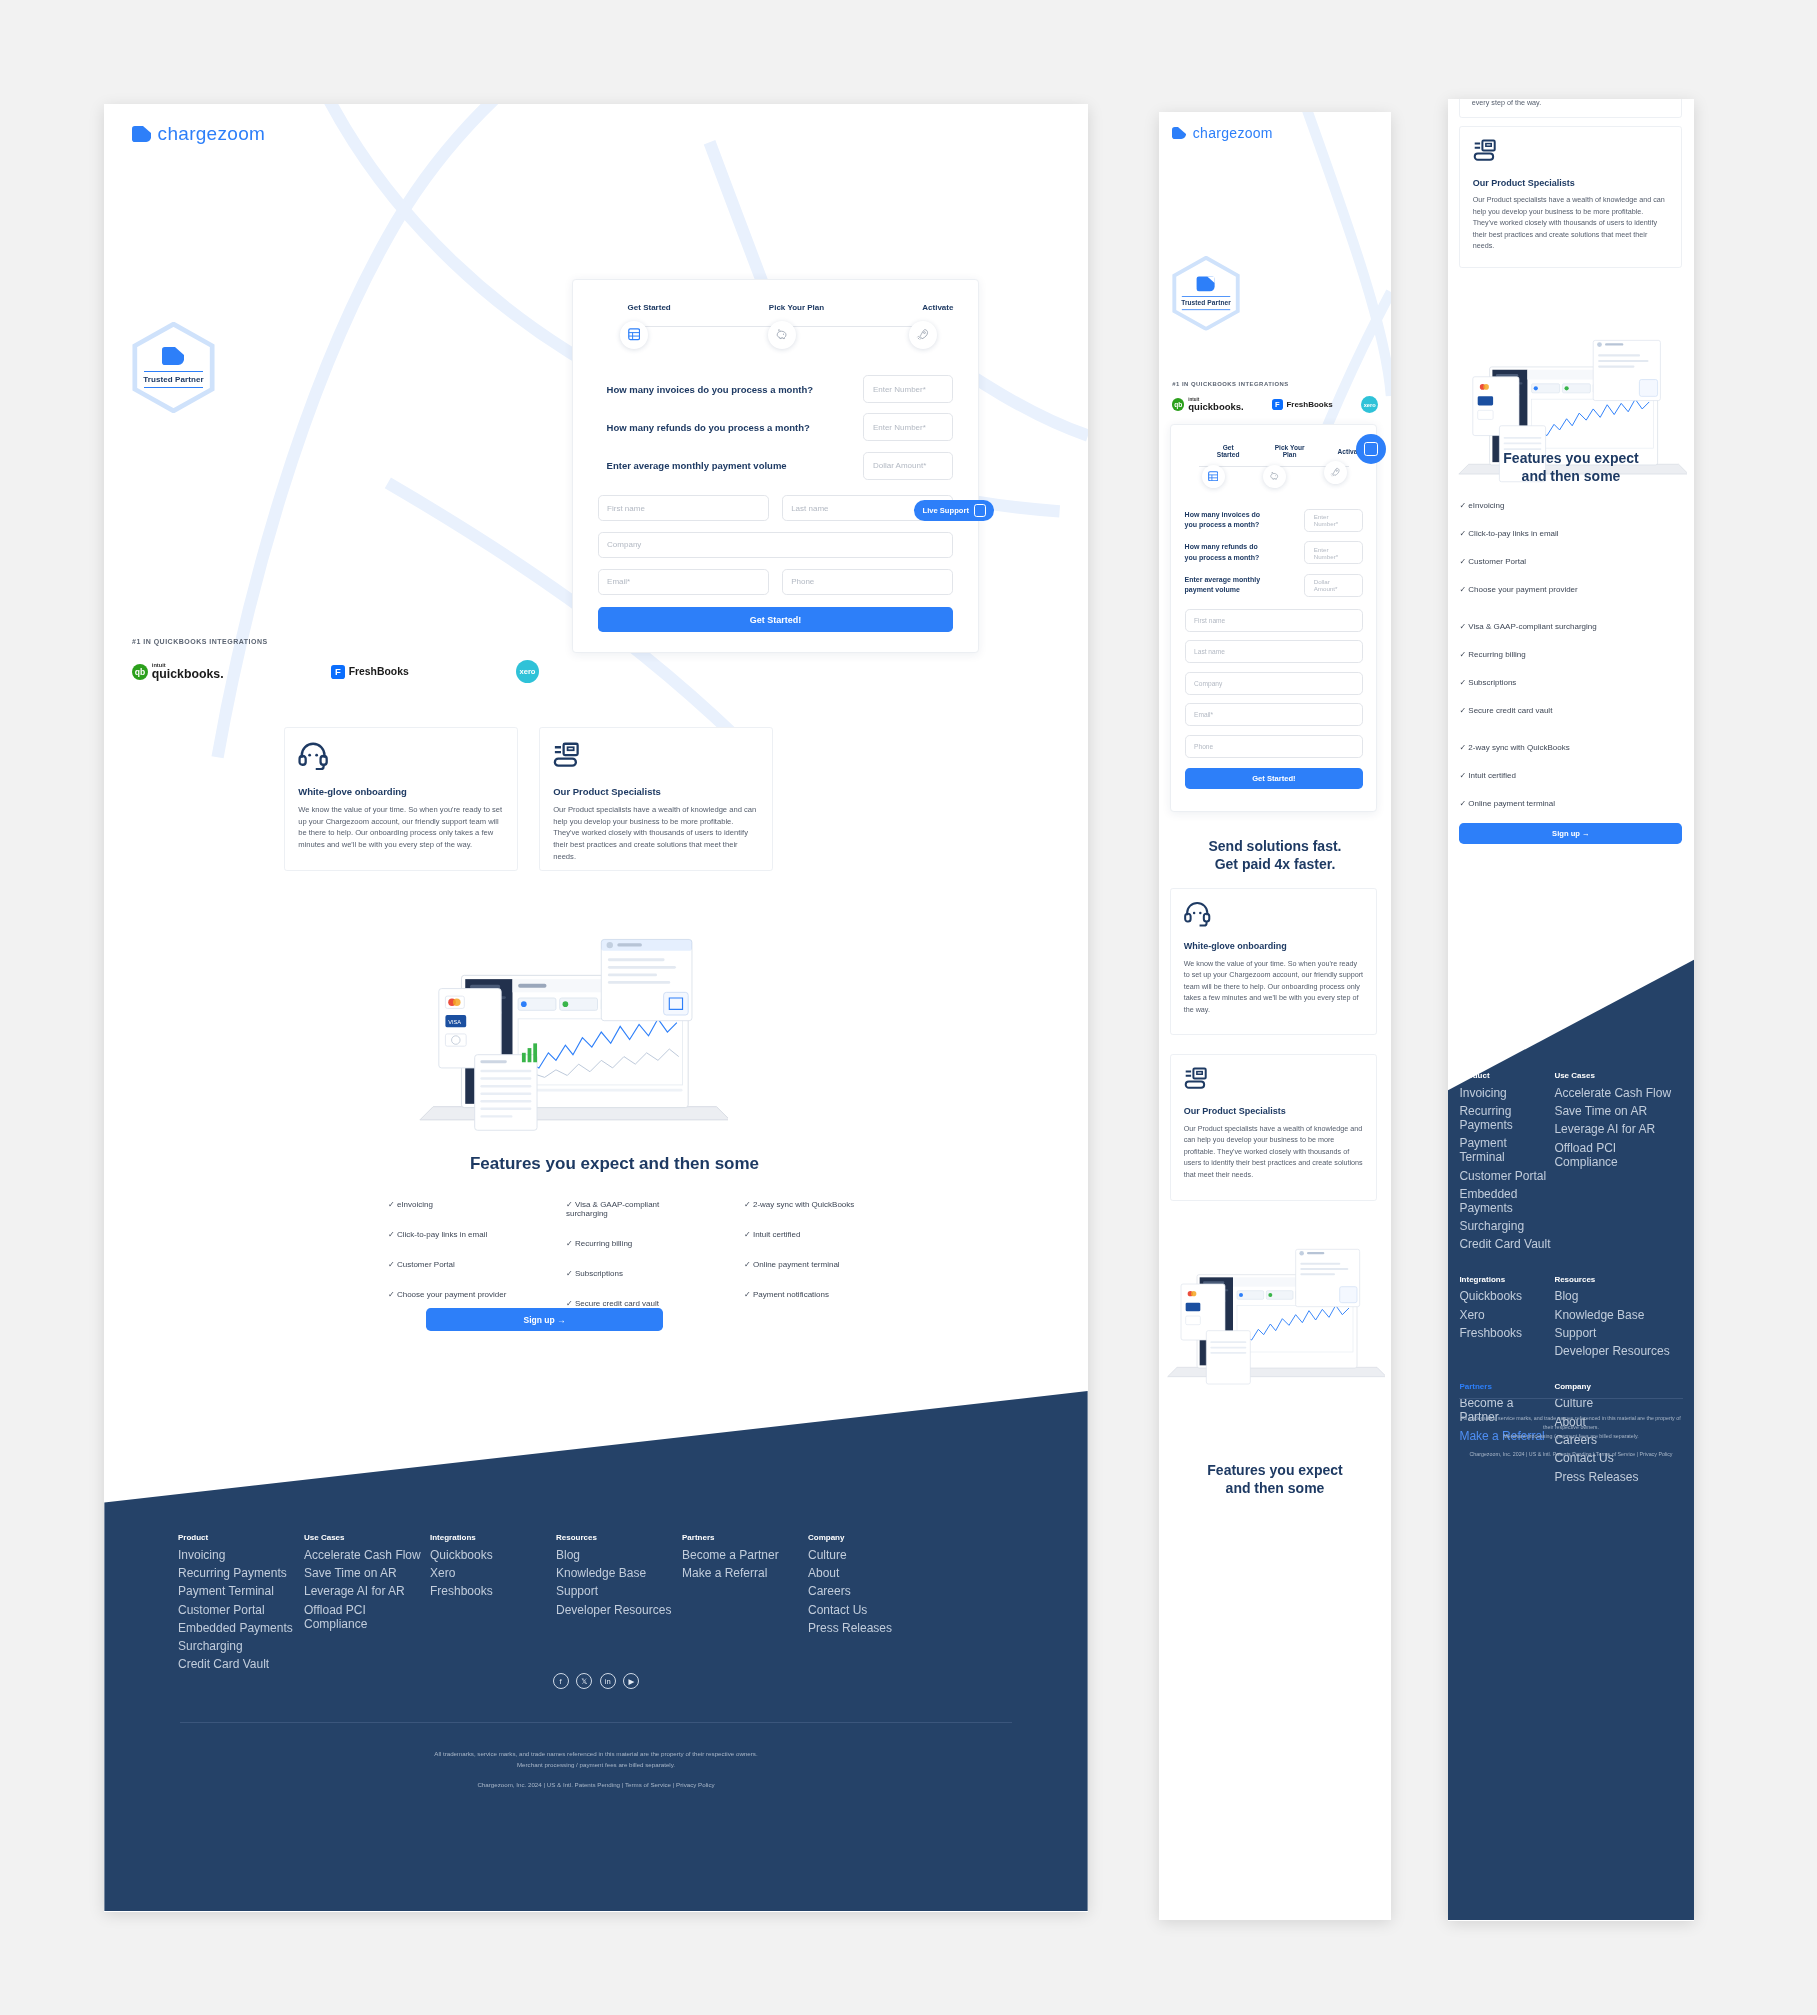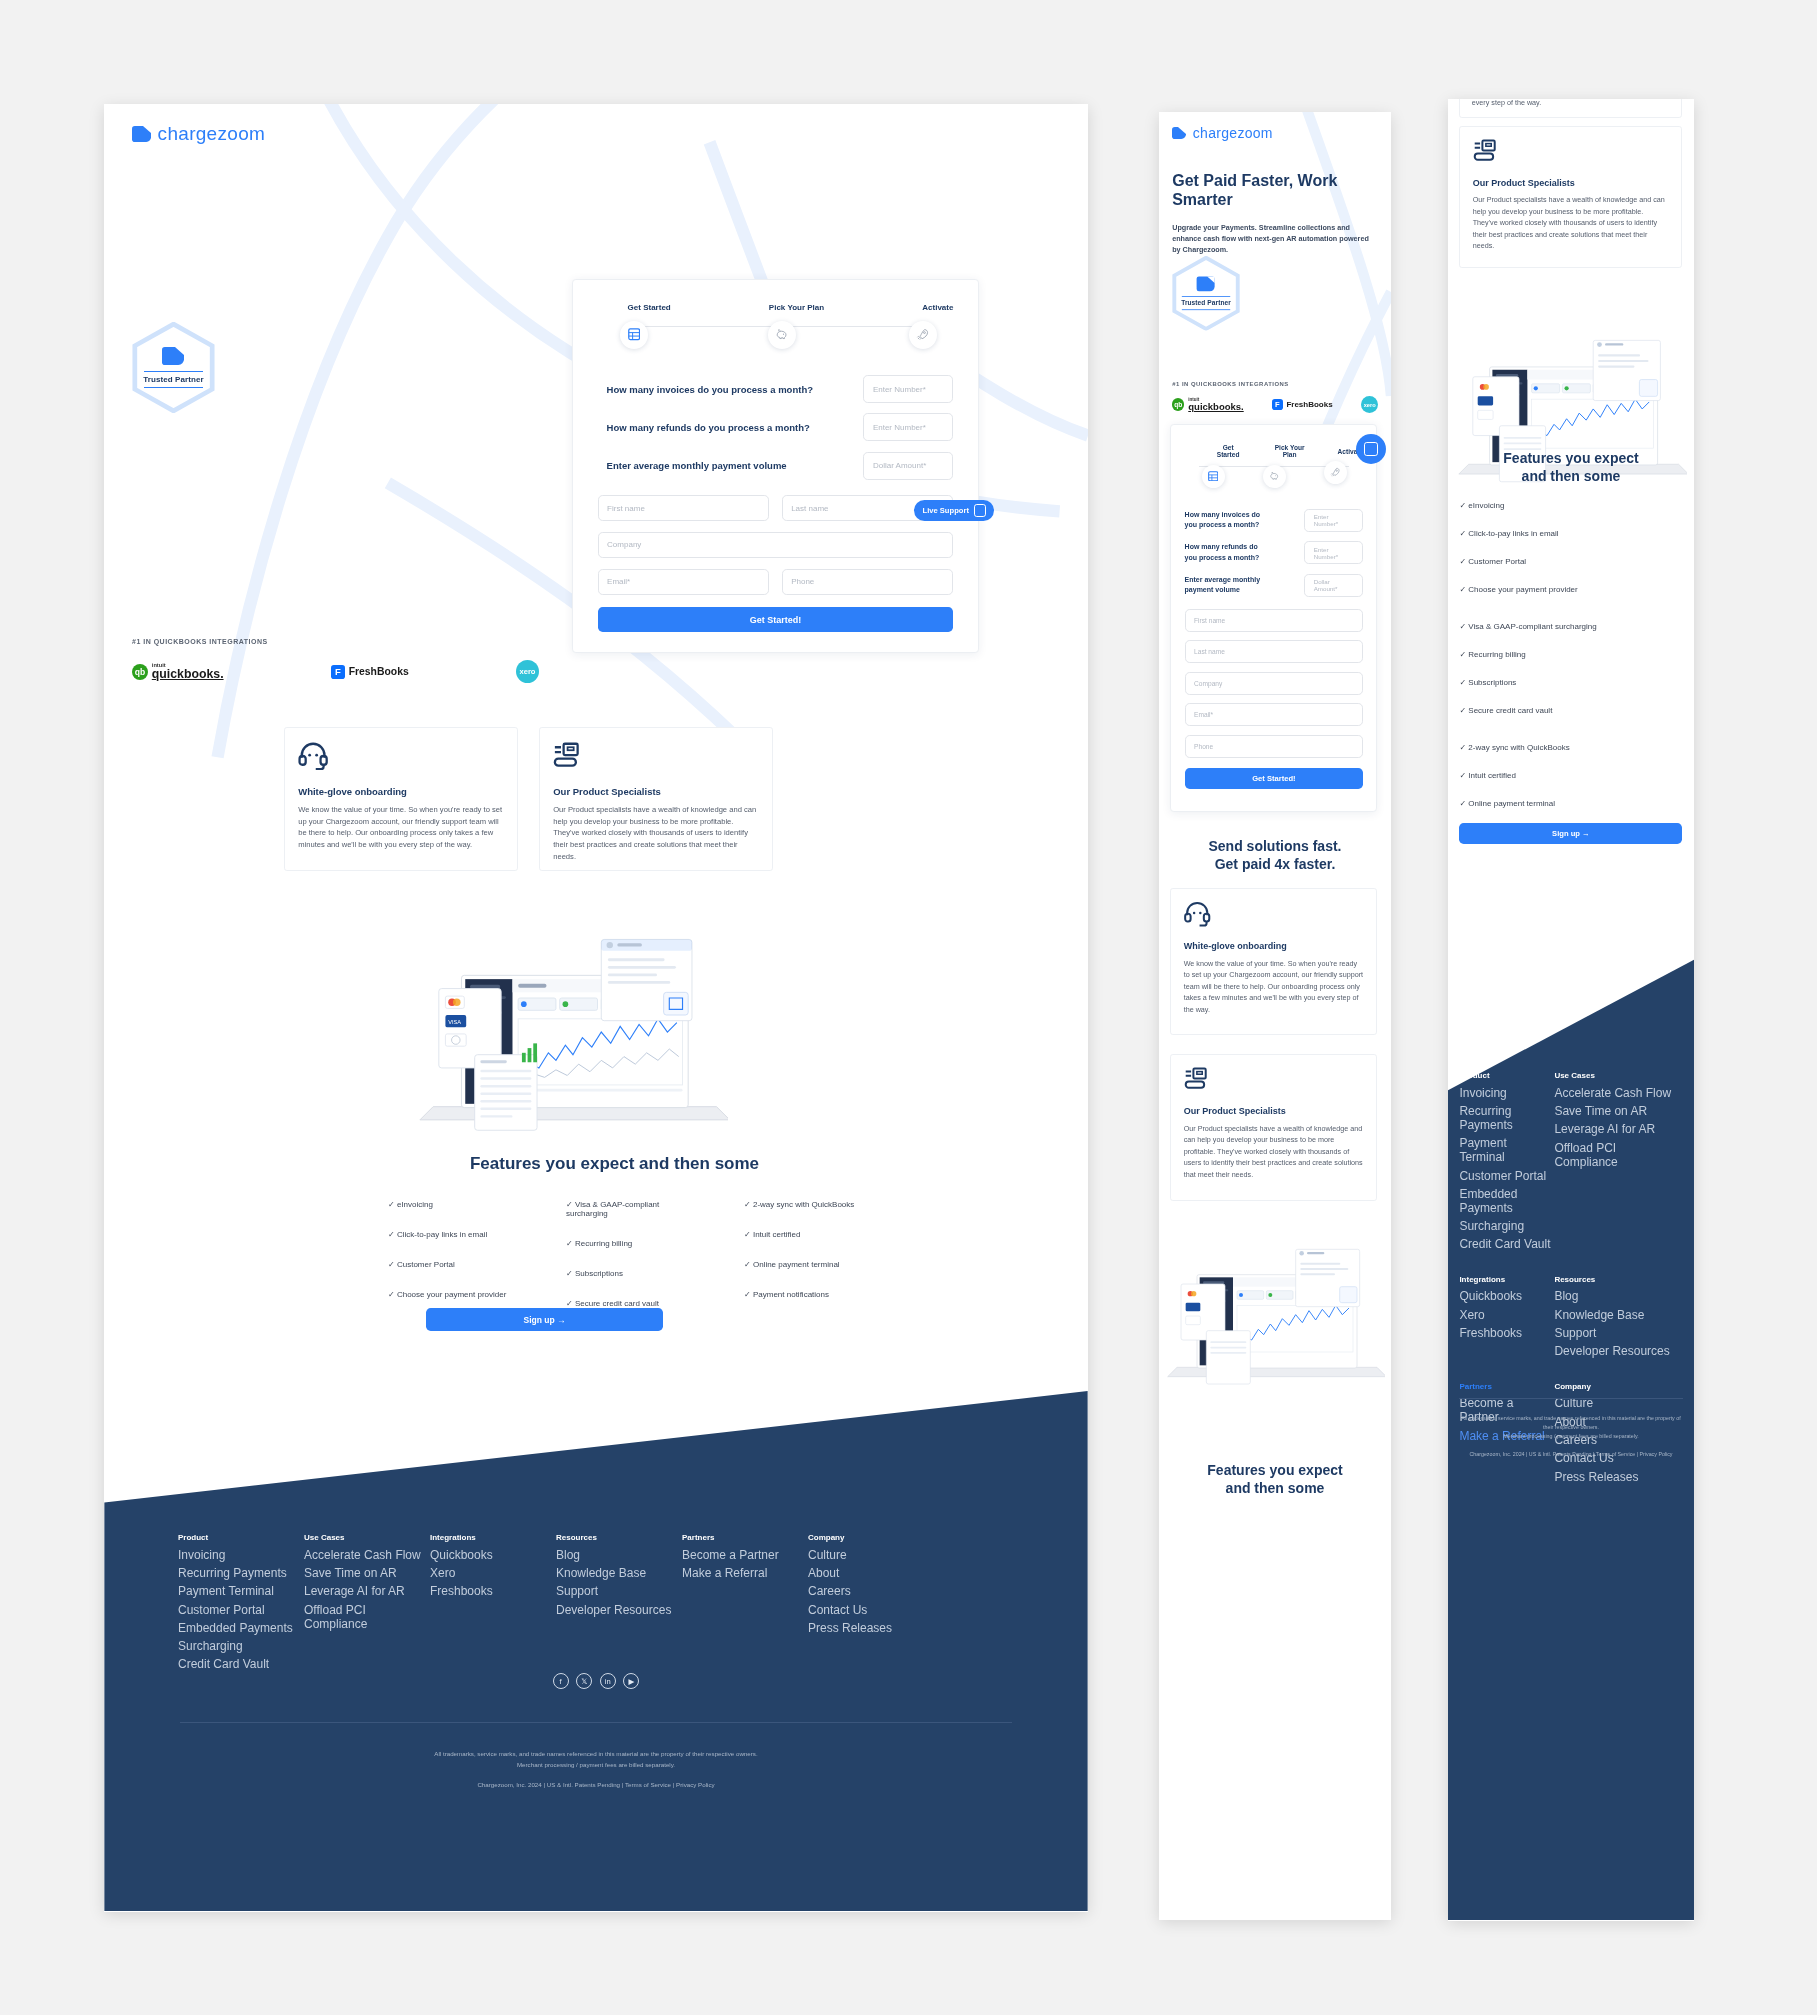--- a/index.html
+++ b/index.html
@@ -53,21 +53,21 @@
   .hexbadge .blabel { font-size: 8px; font-weight: bold; color:#1e3a63; letter-spacing:0.1px;}
   .hexbadge .bline2 { width:59px;height:0.9px;background:#2d7ff9;margin:2.8px auto 0;}
 
   .eyebrow { font-size: 7px; letter-spacing: 0.5px; color:#5b6472; font-weight:600;}
 
   
   .logorow { display:flex; align-items:center; }
   .qb { display:flex; align-items:center; gap:3.8px; }
   .qb .dot { width:16px;height:16px;border-radius:50%;background:#2ca01c;color:#fff;font-size:8.5px;font-weight:bold;display:flex;align-items:center;justify-content:center;}
   .qb .t1 { font-size:5.7px;color:#333;font-weight:bold;line-height:1;}
-  .qb .t2 { font-size:12.3px;color:#1a1a1a;font-weight:bold;line-height:1;text-decoration:underline;}
+  .qb .t2 { font-size:12.3px;color:#1a1a1a;font-weight:bold;line-height:1;}
   .fb { display:flex;align-items:center;gap:3.8px;}
   .fb .sq { width:14px;height:14px;border-radius:2.8px;background:#0b6efd;color:#fff;font-weight:bold;font-size:9.5px;display:flex;align-items:center;justify-content:center;}
   .fb .tx { font-size:10.4px;font-weight:bold;color:#1a1a1a;}
   .xero { width:23px;height:23px;border-radius:50%;background:#2fc2d8;color:#fff;font-size:7.6px;display:flex;align-items:center;justify-content:center;font-weight:600;}
 
   
   .formcard { background:#fff; border:0.9px solid #eceff3; border-radius:3.8px; box-shadow:0 1.9px 9.5px rgba(20,40,80,.07); }
   .step { text-align:center; }
   .step .lbl { font-size:8px; font-weight:bold; color:#1e3a63;padding-left:30px; }
   .stepline { position:relative; display:flex; align-items:center; justify-content:space-between; }
@@ -421,27 +421,20 @@
     </g>
   </svg>
 
   <div style="position:absolute;left:13.2px;top:13.2px;">
     <div class="logo">
       <span class="mark" style="width:14px;height:12.3px;"></span>
       <span class="word" style="font-size:14px;">chargezoom</span>
     </div>
   </div>
 
-  <div style="position:absolute;left:13.2px;top:59px;width:203px;">
-    <div style="font-size:16px;line-height:1.2;font-weight:bold;color:#1e3a63;">
-      <div>Get Paid Faster, Work</div>
-      <div>Smarter</div>
-    </div>
-    <div style="font-size:7.2px;line-height:1.55;color:#3c4a60;font-weight:600;margin-top:12.3px;">Upgrade your Payments. Streamline collections and enhance cash flow with next-gen AR automation powered by Chargezoom.</div>
-  </div>
 
   <div class="hexbadge" style="position:absolute;left:13.2px;top:144px;transform:scale(.82);transform-origin:left top;">
     <svg viewBox="0 0 88 96" width="83" height="91">
       <polygon points="44,2 85,25 85,71 44,94 3,71 3,25" fill="#fff" stroke="#cfe2fb" stroke-width="5"></polygon>
     </svg>
     <div class="inner">
       <div class="bmark"></div>
       <div class="bline"></div>
       <div class="blabel">Trusted Partner</div>
       <div class="bline2"></div>

